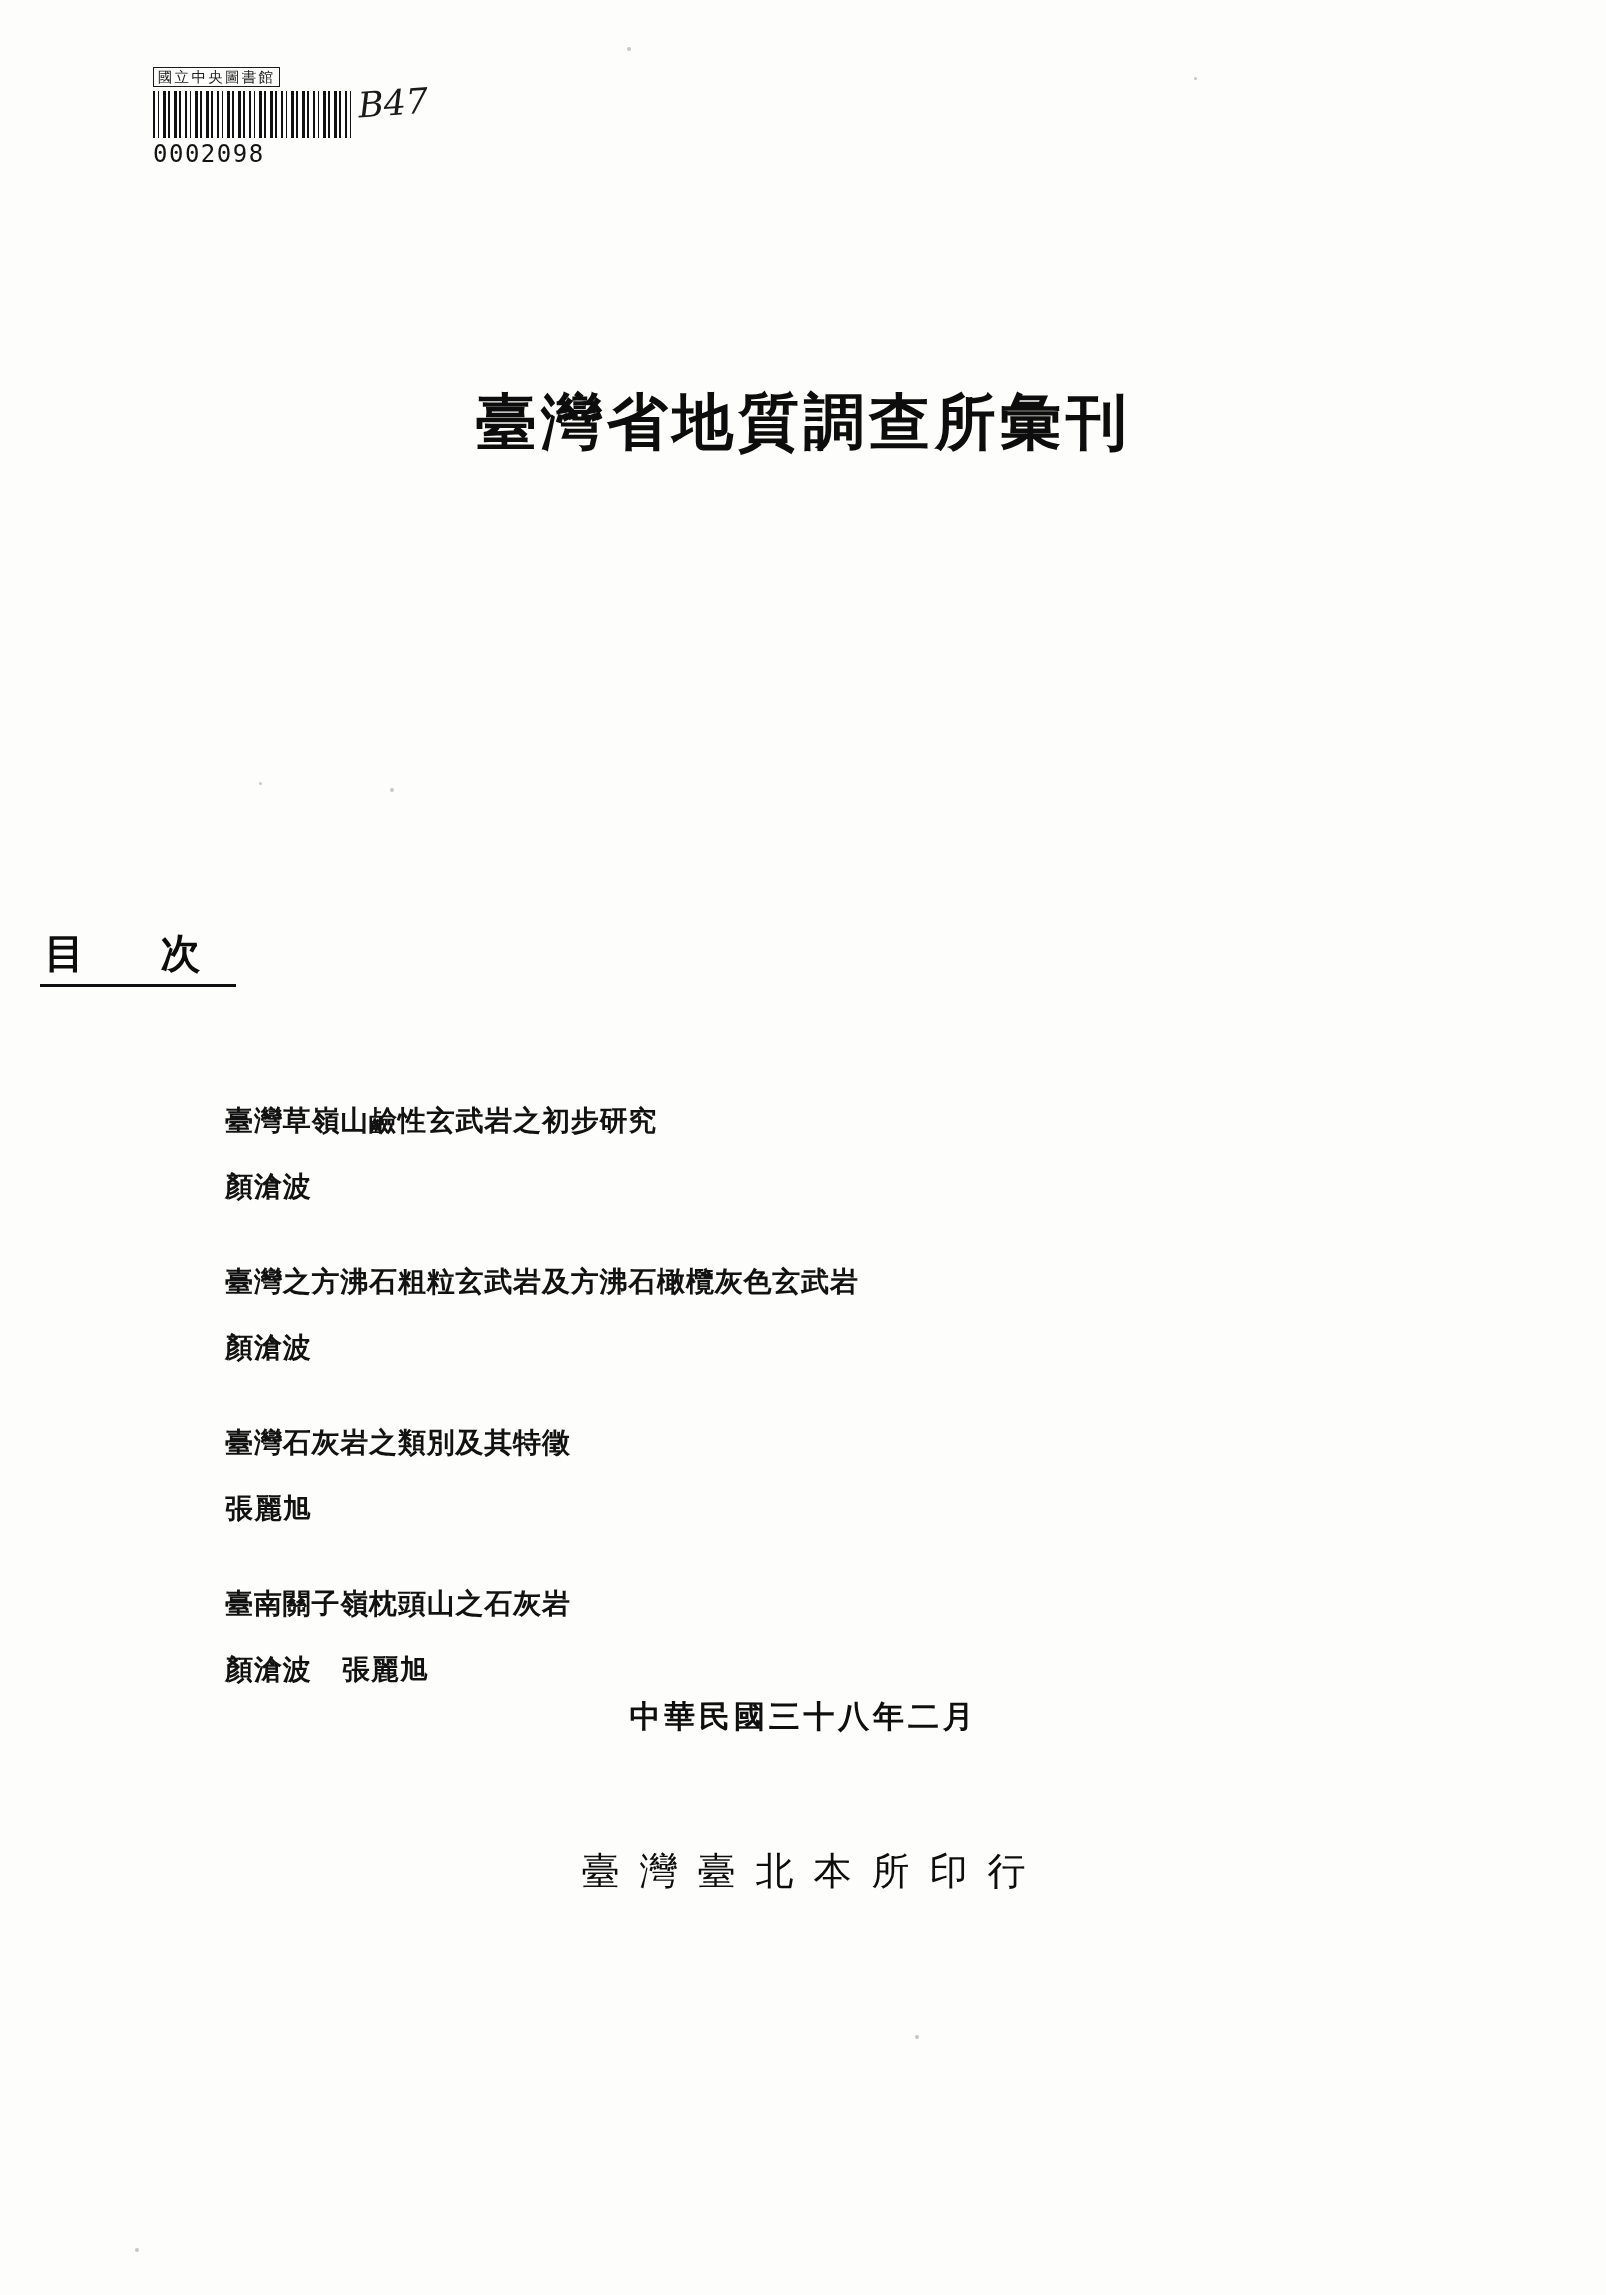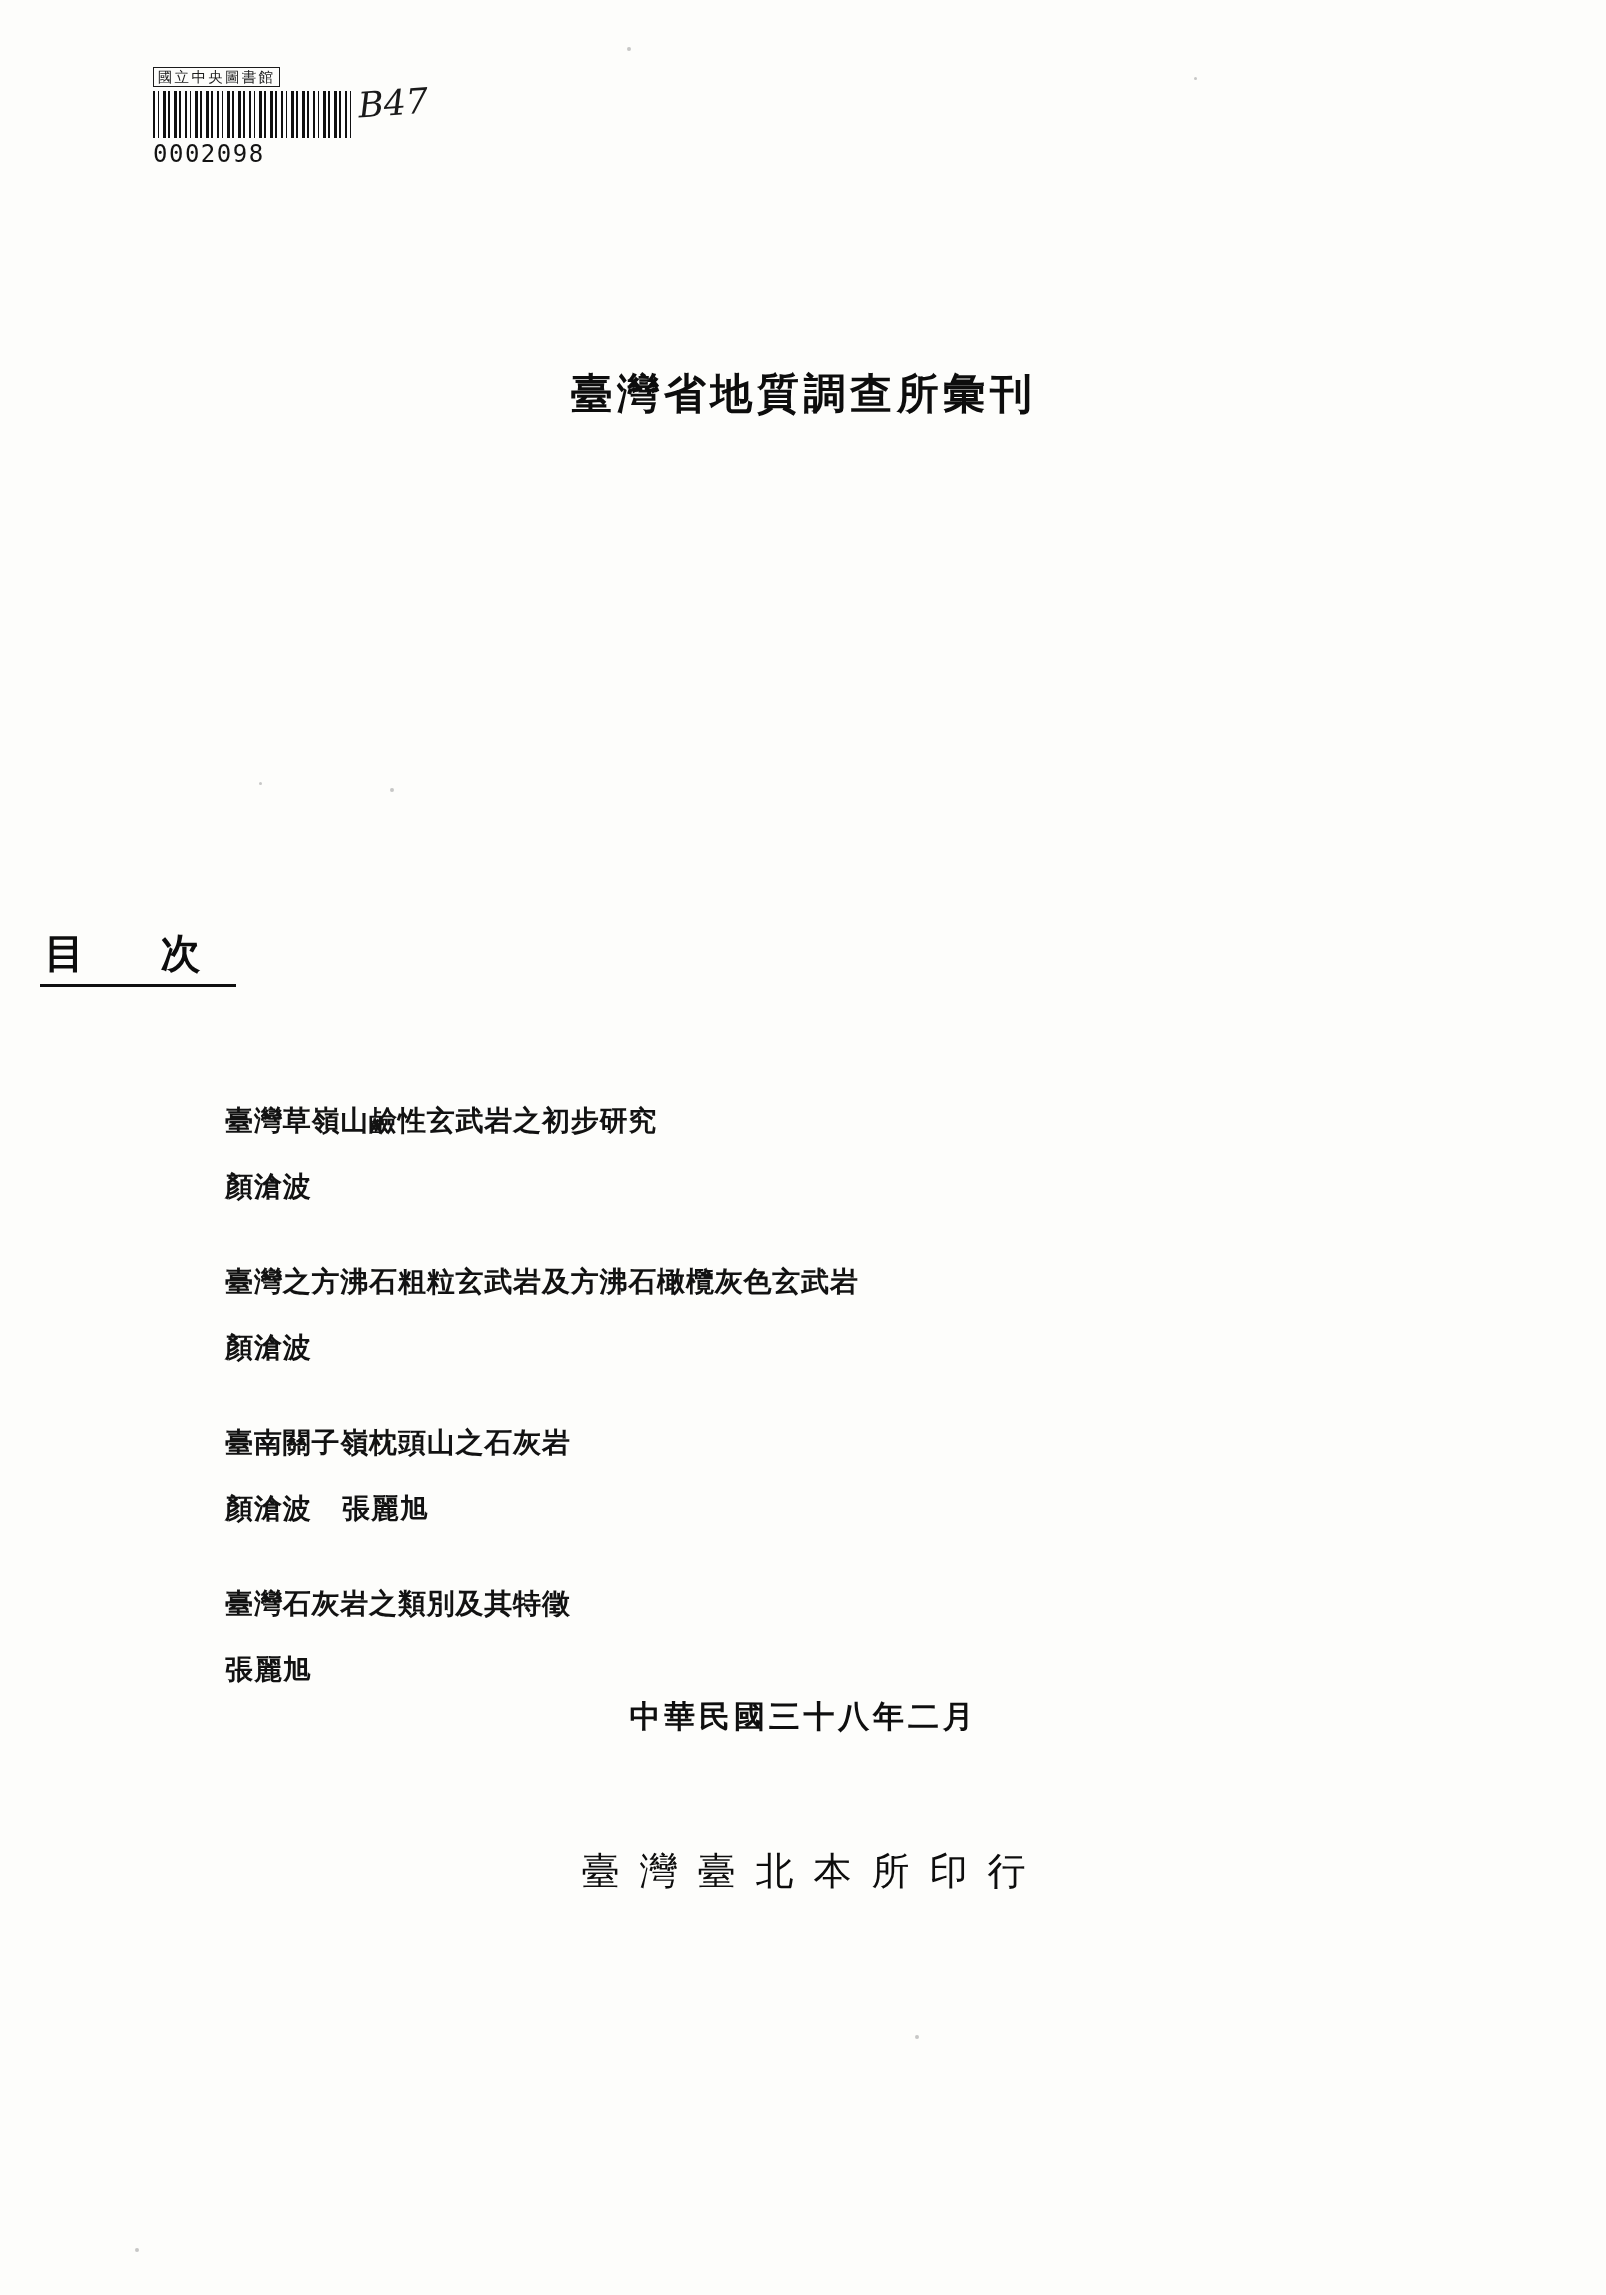--- a/index.html
+++ b/index.html
@@ -69,25 +69,25 @@
     font-size: 35px;
     color: #1a1a1a;
     transform: rotate(-4deg);
   }
 
   
   .main-title {
     position: absolute;
     left: 0;
     right: 0;
-    top: 366px;
+    top: 382px;
     text-align: center;
     font-family: Liberation Sans, sans-serif;
     font-weight: bold;
-    font-size: 42px;
+    font-size: 61px;
     letter-spacing: 4.6px;
     color: #0d0d0d;
   }
   .issue-title {
     position: absolute;
     left: 0;
     right: 0;
     top: 543px;
     text-align: center;
     font-family: "DejaVu Serif", serif;
@@ -222,32 +222,32 @@
 
     <div class="toc-entry">
       <span class="toc-title">臺灣之方沸石粗粒玄武岩及方沸石橄欖灰色玄武岩</span>
       <span class="toc-leader"></span>
       <span class="toc-authors">
         <span class="author">顏滄波</span>
       </span>
     </div>
 
     <div class="toc-entry">
+      <span class="toc-title">臺灣石灰岩之類別及其特徵</span>
+      <span class="toc-leader"></span>
+      <span class="toc-authors">
+        <span class="author">張麗旭</span>
+      </span>
+    </div>
+
+    <div class="toc-entry">
       <span class="toc-title">臺南關子嶺枕頭山之石灰岩</span>
       <span class="toc-leader"></span>
       <span class="toc-authors">
         <span class="author">顏滄波</span>
-        <span class="author">張麗旭</span>
-      </span>
-    </div>
-
-    <div class="toc-entry">
-      <span class="toc-title">臺灣石灰岩之類別及其特徵</span>
-      <span class="toc-leader"></span>
-      <span class="toc-authors">
         <span class="author">張麗旭</span>
       </span>
     </div>
 
   </div>
 
   <div class="date-line">中華民國三十八年二月</div>
   <div class="publisher-line">臺灣臺北本所印行</div>
 
   <div class="speck" style="left:627px; top:47px; width:3.8px; height:3.8px;"></div>

